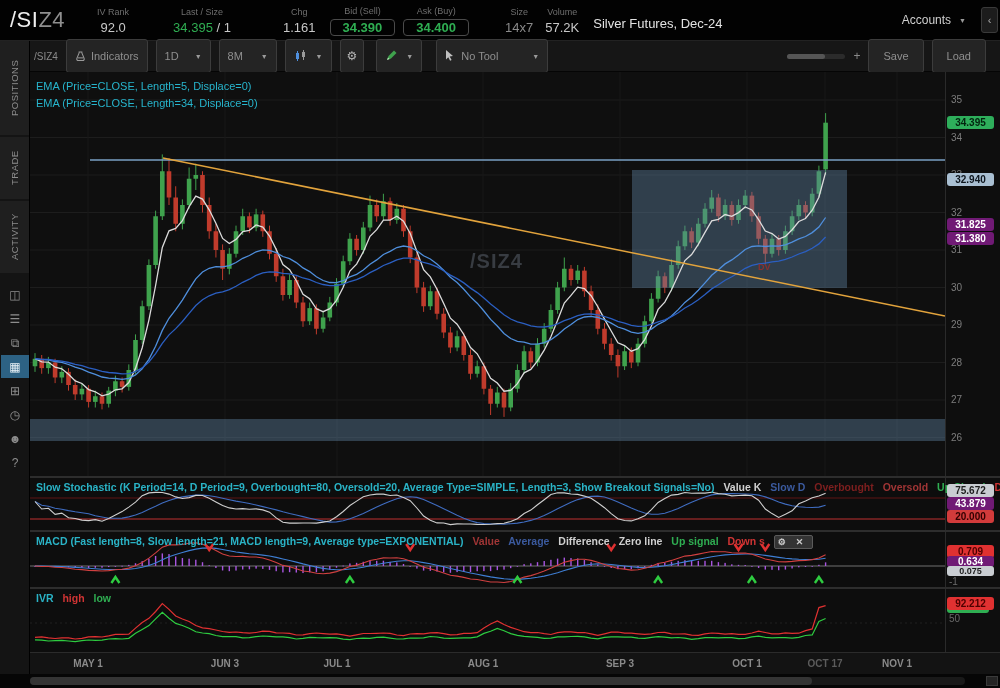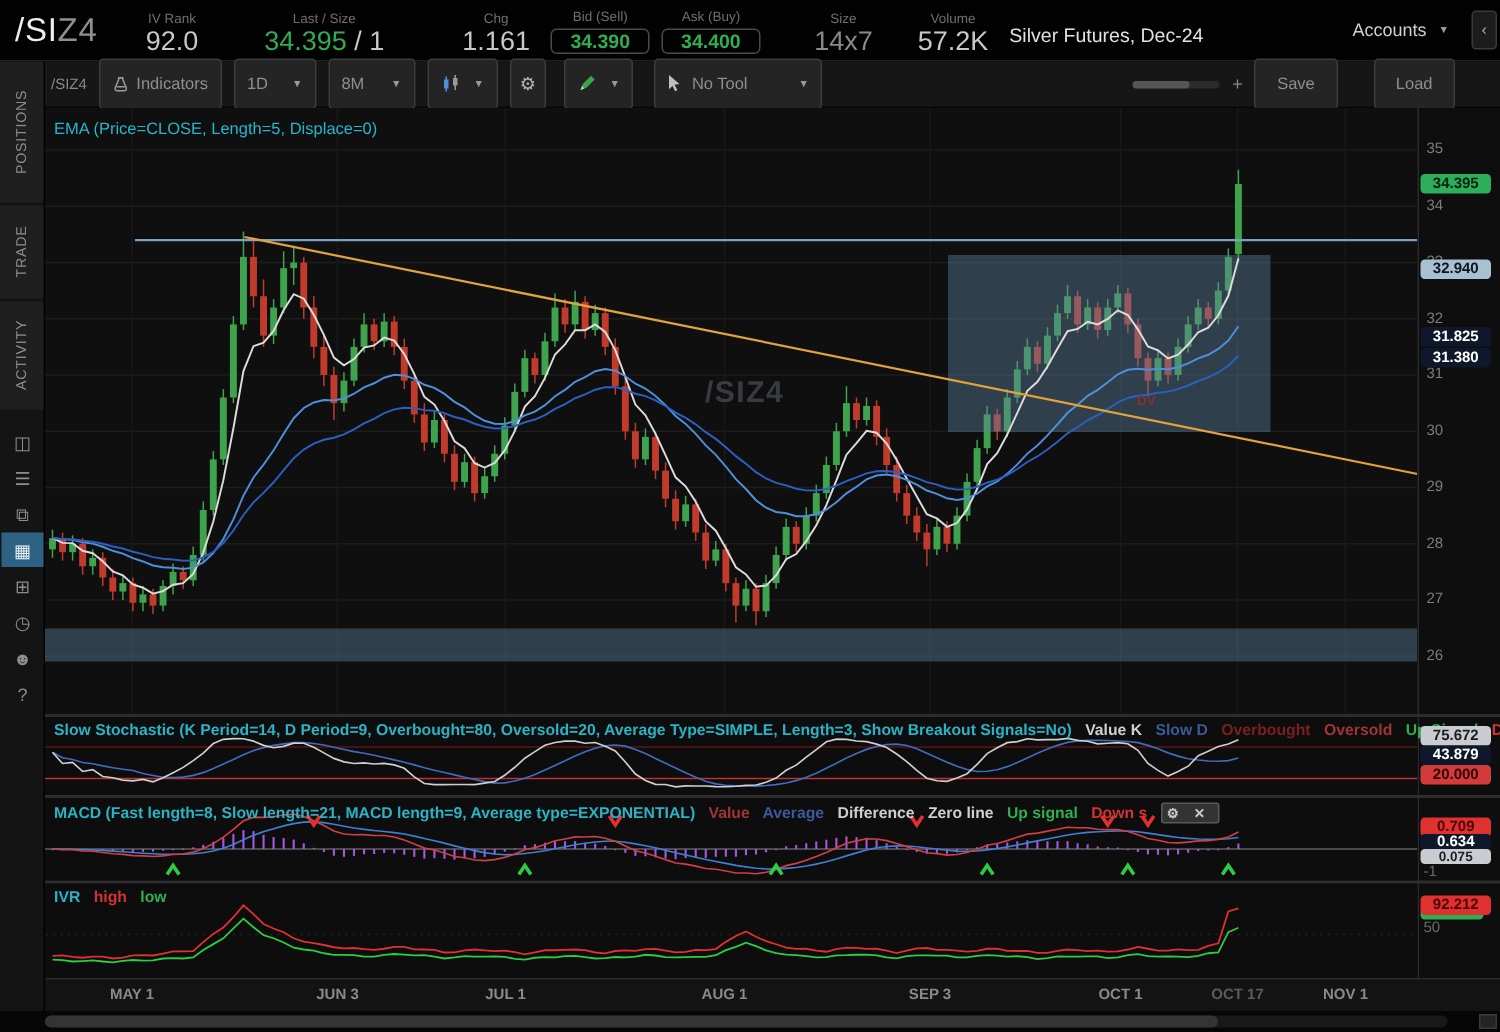--- a/index.html
+++ b/index.html
@@ -5,21 +5,21 @@
   *{box-sizing:border-box;margin:0;padding:0}
   html,body{width:1000px;height:688px;background:#000;overflow:hidden;
     font-family:"Liberation Sans",sans-serif;position:relative;color:#ccc}
   
   .topbar{position:absolute;left:0;top:0;width:1000px;height:41px;background:#020202;
     display:flex;align-items:center;border-bottom:1px solid #222}
   .sym{margin-left:10px;font-size:22px;letter-spacing:.5px}
   .sym .root{color:#efefef}.sym .suf{color:#8f8f8f}
   .fld{display:flex;flex-direction:column;align-items:center;line-height:13px}
   .fld .lab{font-size:9px;color:#6f6f6f}
-  .fld .val{font-size:18px;color:#c8c8c8;margin-top:2px}
+  .fld .val{font-size:13px;color:#c8c8c8;margin-top:2px}
   .green{color:#2fae52}
   .qbox{border:1px solid #4a4a4a;border-radius:4px;padding:1px 12px;margin-top:1px;
     font-size:13px;font-weight:bold}
   .desc{font-size:13px;color:#e2e2e2;margin-left:14px;margin-top:6px}
   .accounts{margin-left:auto;margin-right:34px;font-size:12px;color:#cfcfcf;
     display:flex;align-items:center;gap:8px}
   .chev{font-size:7px;color:#9a9a9a}
   .collapse{position:absolute;right:2px;top:7px;width:17px;height:26px;background:#1c1c1c;
     border:1px solid #3a3a3a;border-radius:3px;color:#aaa;font-size:11px;
     display:flex;align-items:center;justify-content:center}
@@ -49,21 +49,21 @@
   .chartwrap{position:absolute;left:30px;top:72px;width:915px;height:406px;background:#0f0f0f}
   .emalabels{position:absolute;left:36px;top:78px;font-size:11px;font-weight:normal;
     color:#27b5cd;line-height:17px;z-index:5}
   .axiscol{position:absolute;left:945px;top:72px;width:55px;height:580px;background:#0e0e0e;
     border-left:1px solid #2a2a2a}
   .ptick{position:absolute;left:951px;font-size:10px;color:#7d7d7d}
   .badge{position:absolute;left:947px;width:47px;height:13px;border-radius:3px;
     font-size:10px;font-weight:bold;text-align:center;line-height:13px;z-index:6}
   .b-green{background:#2eae5b;color:#03230f}
   .b-steel{background:#a9bfd2;color:#0e161e}
-  .b-blue{background:#0f172a;color:#fff}
+  .b-blue{background:#701a75;color:#fff}
   .b-gray{background:#c9cdd2;color:#1d1d1d}
   .b-red{background:#d23b3b;color:#310000}
   .b-brightred{background:#e03131;color:#4d0000}
   .b-greensliver{background:#2fae52;height:7px;width:42px}
   .panel{position:absolute;left:30px;width:915px;background:#0d0d0d}
   .phead{position:absolute;font-size:10.5px;font-weight:bold;white-space:nowrap;z-index:5}
   .phead span{margin-right:6px}
   .c-cyan{color:#2ab3c6}.c-white{color:#cfcfcf}.c-dimblue{color:#3b5a9e}
   .c-dkred{color:#7e1f1f}.c-red{color:#d03434}.c-green{color:#2fae52}.c-dimred{color:#a03535}
   .iconbox{display:inline-flex;align-items:center;background:#333;border:1px solid #5a5a5a;
@@ -106,21 +106,21 @@
     <span class="qbox green">34.390</span>
   </div>
   <div class="fld" style="margin-left:8px">
     <span class="lab">Ask (Buy)</span>
     <span class="qbox green">34.400</span>
   </div>
   <div class="fld" style="margin-left:36px">
     <span class="lab">Size</span>
     <span class="val" style="color:#8a8a8a">14x7</span>
   </div>
-  <div class="fld" style="margin-left:30px">
+  <div class="fld" style="margin-left:12px">
     <span class="lab">Volume</span>
     <span class="val">57.2K</span>
   </div>
   <div class="desc">Silver Futures, Dec-24</div>
   <div class="accounts">
     <span>Accounts</span>
     <span class="chev">▼</span>
   </div>
   <div class="collapse">‹</div>
 </div>
@@ -183,21 +183,21 @@
       <span>No Tool</span>
     </span>
     <span class="chev">▼</span>
   </div>
   <div class="tool-right">
     <div class="slider">
         <div class="fill"></div>
       </div>
     <span class="plus">+</span>
     <div class="tbtn" style="margin:0;padding:0 14px">Save</div>
-    <div class="tbtn" style="margin:16px;padding:0 14px">Load</div>
+    <div class="tbtn" style="margin:0;padding:0 14px">Load</div>
   </div>
 </div>
 
 <div class="chartwrap">
   <svg id="main-svg" width="915" height="406">
       <line x1="0" x2="915" y1="28" y2="28" stroke="#1d1d1d"></line>
       <line x1="0" x2="915" y1="65.5" y2="65.5" stroke="#1d1d1d"></line>
       <line x1="0" x2="915" y1="103" y2="103" stroke="#1d1d1d"></line>
       <line x1="0" x2="915" y1="140.5" y2="140.5" stroke="#1d1d1d"></line>
       <line x1="0" x2="915" y1="178" y2="178" stroke="#1d1d1d"></line>
@@ -458,20 +458,21 @@
       <path d="M5.0,286.7 L11.7,289.9 L18.4,290.1 L25.1,295.2 L31.8,296.8 L38.5,302.2 L45.2,308.9 L51.9,311.5 L58.6,317.6 L65.3,319.8 L72.0,323.8 L78.7,322.1 L85.4,317.8 L92.1,316.8 L98.8,310.6 L105.5,296.4 L112.2,275.7 L118.9,248.1 L125.6,213.5 L132.3,175.4 L139.0,158.8 L145.7,156.4 L152.4,148.6 L159.1,134.7 L165.8,124.1 L172.5,127.1 L179.2,137.8 L185.9,151.2 L192.6,166.4 L199.3,171.5 L206.0,167.4 L212.7,159.7 L219.4,158.3 L226.1,153.0 L232.8,155.1 L239.5,164.0 L246.2,177.4 L252.9,192.6 L259.6,197.7 L266.3,208.7 L273.0,222.2 L279.7,226.8 L286.4,236.8 L293.1,239.7 L299.8,236.6 L306.5,228.3 L313.2,215.3 L319.9,199.1 L326.6,192.1 L333.3,179.9 L340.0,164.3 L346.7,157.6 L353.4,148.1 L360.1,148.1 L366.8,144.3 L373.5,149.3 L380.2,161.4 L386.9,179.4 L393.6,197.7 L400.3,204.9 L407.0,217.2 L413.7,231.6 L420.4,246.2 L427.1,252.2 L433.8,262.5 L440.5,275.6 L447.2,281.8 L453.9,293.5 L460.6,306.2 L467.3,311.0 L474.0,319.2 L480.7,318.4 L487.4,311.6 L494.1,300.8 L500.8,297.4 L507.5,288.8 L514.2,278.1 L520.9,264.8 L527.6,248.3 L534.3,231.1 L541.0,223.4 L547.7,215.2 L554.4,216.5 L561.1,223.7 L567.8,234.7 L574.5,247.1 L581.2,259.0 L587.9,270.8 L594.6,273.6 L601.3,279.2 L608.0,276.7 L614.7,267.6 L621.4,254.0 L628.1,237.4 L634.8,230.1 L641.5,217.7 L648.2,203.2 L654.9,188.6 L661.6,182.5 L668.3,172.3 L675.0,160.4 L681.7,148.8 L688.4,147.3 L695.1,142.5 L701.8,144.3 L708.5,140.6 L715.2,134.9 L721.9,138.0 L728.6,147.6 L735.3,159.0 L742.0,161.6 L748.7,167.0 L755.4,164.4 L762.1,157.7 L768.8,149.5 L775.5,146.5 L782.2,138.2 L788.9,125.2 L795.6,100.4" fill="none" stroke="#dcdcdc" stroke-width="1.3"></path>
       <path d="M5.0,286.7 L11.7,287.6 L18.4,287.9 L25.1,289.5 L31.8,290.4 L38.5,292.5 L45.2,295.2 L51.9,297.1 L58.6,300.1 L65.3,302.3 L72.0,305.0 L78.7,306.2 L85.4,306.5 L92.1,307.3 L98.8,306.4 L105.5,302.9 L112.2,296.7 L118.9,287.3 L125.6,274.3 L132.3,258.4 L139.0,246.3 L145.7,237.7 L152.4,228.2 L159.1,217.1 L165.8,206.8 L172.5,200.0 L179.2,196.3 L185.9,194.7 L192.6,194.9 L199.3,193.7 L206.0,190.5 L212.7,186.3 L219.4,183.5 L226.1,179.8 L232.8,177.9 L239.5,178.3 L246.2,180.6 L252.9,184.5 L259.6,186.6 L266.3,190.6 L273.0,195.9 L279.7,199.6 L286.4,204.8 L293.1,208.5 L299.8,210.5 L306.5,210.6 L313.2,208.7 L319.9,204.9 L326.6,202.4 L333.3,198.1 L340.0,192.2 L346.7,187.9 L353.4,182.5 L360.1,179.4 L366.8,175.5 L373.5,174.0 L380.2,175.1 L386.9,178.8 L393.6,183.8 L400.3,187.0 L407.0,192.0 L413.7,198.2 L420.4,205.3 L427.1,210.6 L433.8,217.2 L440.5,224.9 L447.2,231.2 L453.9,239.0 L460.6,247.4 L467.3,254.0 L474.0,261.5 L480.7,266.5 L487.4,269.3 L494.1,270.2 L500.8,272.1 L507.5,272.1 L514.2,270.7 L520.9,267.7 L527.6,262.9 L534.3,256.9 L541.0,252.5 L547.7,247.6 L554.4,245.0 L561.1,244.4 L567.8,245.5 L574.5,247.9 L581.2,251.1 L587.9,255.0 L594.6,257.2 L601.3,260.2 L608.0,261.3 L614.7,260.2 L621.4,257.1 L628.1,252.3 L634.8,249.0 L641.5,243.9 L648.2,237.6 L654.9,230.4 L661.6,225.0 L668.3,218.3 L675.0,210.9 L681.7,203.2 L688.4,197.8 L695.1,191.9 L701.8,187.9 L708.5,182.9 L715.2,177.5 L721.9,174.5 L728.6,173.8 L735.3,174.5 L742.0,173.8 L748.7,174.2 L755.4,172.8 L762.1,170.2 L768.8,166.9 L775.5,164.5 L782.2,160.6 L788.9,155.0 L795.6,145.5" fill="none" stroke="#4f8fdd" stroke-width="1.3"></path>
       <path d="M5.0,286.7 L11.7,287.3 L18.4,287.5 L25.1,288.5 L31.8,289.1 L38.5,290.5 L45.2,292.3 L51.9,293.7 L58.6,295.8 L65.3,297.4 L72.0,299.4 L78.7,300.5 L85.4,301.0 L92.1,301.8 L98.8,301.6 L105.5,299.6 L112.2,295.9 L118.9,290.0 L125.6,281.7 L132.3,271.3 L139.0,262.9 L145.7,256.6 L152.4,249.5 L159.1,241.4 L165.8,233.5 L172.5,227.7 L179.2,223.8 L185.9,221.2 L192.6,219.8 L199.3,217.6 L206.0,214.3 L212.7,210.3 L219.4,207.2 L226.1,203.4 L232.8,200.9 L239.5,199.8 L246.2,200.1 L252.9,201.4 L259.6,201.8 L266.3,203.4 L273.0,206.0 L279.7,207.7 L286.4,210.5 L293.1,212.5 L299.8,213.6 L306.5,213.5 L313.2,212.1 L319.9,209.5 L326.6,207.7 L333.3,204.7 L340.0,200.6 L346.7,197.4 L353.4,193.5 L360.1,190.9 L366.8,187.8 L373.5,186.2 L380.2,186.1 L386.9,187.8 L393.6,190.5 L400.3,192.1 L407.0,194.9 L413.7,198.7 L420.4,203.1 L427.1,206.6 L433.8,210.9 L440.5,216.1 L447.2,220.6 L453.9,226.1 L460.6,232.1 L467.3,237.2 L474.0,242.8 L480.7,247.0 L487.4,249.9 L494.1,251.6 L500.8,253.8 L507.5,254.9 L514.2,255.0 L520.9,254.0 L527.6,251.8 L534.3,248.7 L541.0,246.3 L547.7,243.6 L554.4,242.2 L561.1,242.0 L567.8,242.8 L574.5,244.5 L581.2,246.7 L587.9,249.4 L594.6,251.1 L601.3,253.3 L608.0,254.4 L614.7,254.1 L621.4,252.5 L628.1,249.8 L634.8,247.8 L641.5,244.7 L648.2,240.7 L654.9,236.0 L661.6,232.3 L668.3,227.7 L675.0,222.5 L681.7,216.9 L688.4,212.8 L695.1,208.2 L701.8,204.8 L708.5,200.7 L715.2,196.3 L721.9,193.3 L728.6,191.8 L735.3,191.2 L742.0,189.8 L748.7,189.1 L755.4,187.4 L762.1,185.0 L768.8,182.0 L775.5,179.6 L782.2,176.3 L788.9,171.9 L795.6,165.0" fill="none" stroke="#2b5fc2" stroke-width="1.3"></path>
       <line x1="60" x2="915" y1="88" y2="88" stroke="#7aa0c4" stroke-width="1.5"></line>
       <line x1="133" y1="86" x2="915" y2="244" stroke="#e2a33c" stroke-width="1.5"></line>
       <text x="728" y="198" fill="#8a3030" font-size="9" font-weight="bold">DV</text>
     </svg>
 </div>
 <div class="emalabels">
   <div>EMA (Price=CLOSE, Length=5, Displace=0)</div>
+  <div>EMA (Price=CLOSE, Length=34, Displace=0)</div>
 </div>
 
 <div class="axiscol" id="axiscol"></div>
 <div class="badge b-green" style="top:116px">34.395</div>
 <div class="badge b-steel" style="top:173px">32.940</div>
 <div class="badge b-blue" style="top:218px">31.825</div>
 <div class="badge b-blue" style="top:232px">31.380</div>
 
 <div class="hdiv" style="top:476px"></div>
 <div class="panel" style="top:478px;height:52px">

